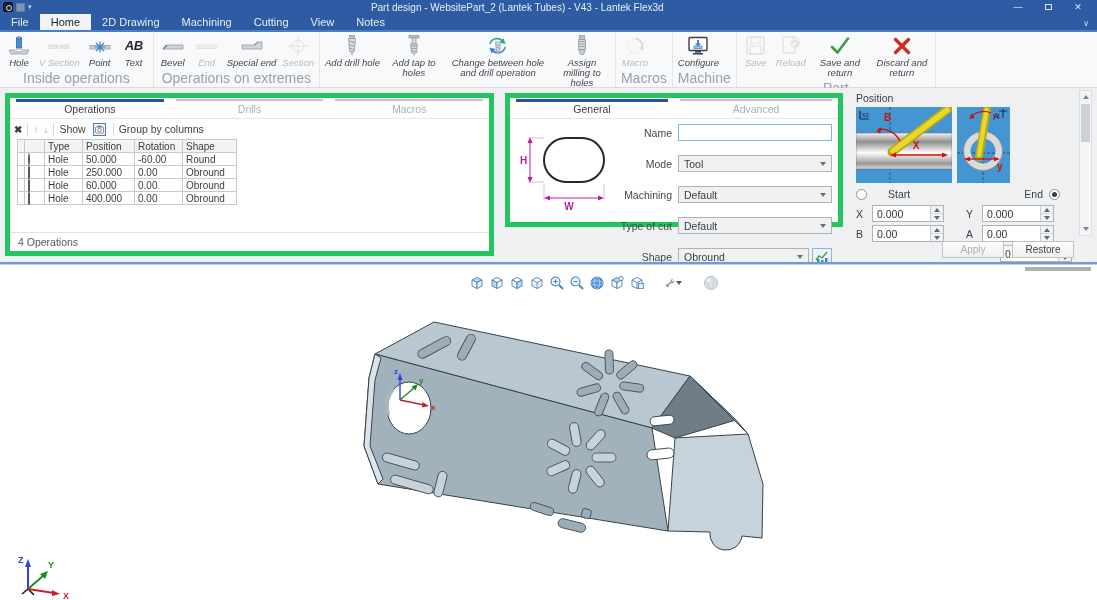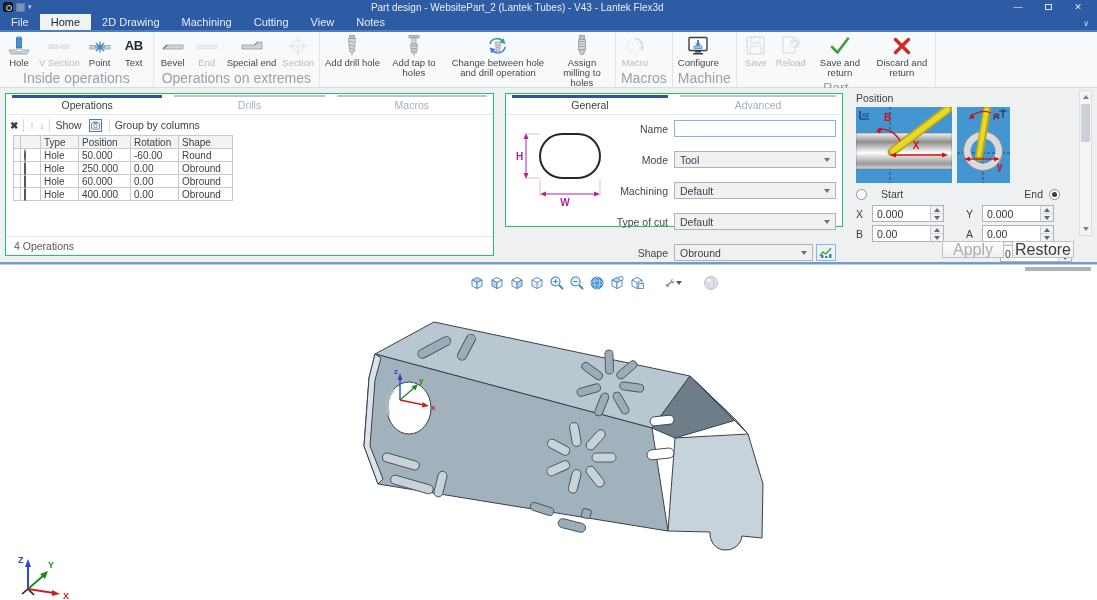--- a/index.html
+++ b/index.html
@@ -21,33 +21,33 @@
   .menubar { position:absolute; top:14px; left:0; width:1097px; height:16px; background:#2d5ca4; display:flex; align-items:flex-end; }
   .mtab { padding:2px 11px 4px; font-size:11px; color:#e6edf6; height:16px; }
   .mtab.active { background:#f2f3f5; color:#23272b; }
   .menubar .chev { margin-left:auto; color:#cfdcee; font-size:8px; padding:2px 8px; }
   .accentline { position:absolute; top:30px; left:0; width:1097px; height:2px; background:#4d7ec0; }
 
   
   .ribbon { position:absolute; top:32px; left:0; width:1097px; height:56px; background:#f8f9fa; border-bottom:1px solid #d9dcdf; display:flex; }
   .rg { display:flex; flex-direction:column; border-right:1px solid #e3e5e7; padding:1px 3px 0; }
   .rg-btns { display:flex; align-items:flex-start; gap:2px; flex:1; }
-  .rbtn { display:flex; flex-direction:column; align-items:center; min-width:32px; max-width:60px; padding:1px 2px; font-size:9.5px; color:#43474b; text-align:center; line-height:1.05; }
+  .rbtn { display:flex; flex-direction:column; align-items:center; min-width:32px; max-width:60px; padding:1px 2px; font-size:9.5px; color:#43474b; text-align:center; line-height:1.05;font-style:italic; }
   .rbtn.wide { max-width:104px; }
   .rbtn .ric { height:24px; display:flex; align-items:center; justify-content:center; }
   .rbtn.dis { color:#b7bbbf; }
   .rbtn.dis svg { opacity:.45; }
   .rg-label { font-size:14px; color:#9aa0a6; text-align:center; padding:1px 2px 2px; }
   .ab { font-weight:bold; font-size:13px; color:#26292c; letter-spacing:-0.5px; }
 
   
   .panels { position:absolute; top:88px; left:0; width:1097px; height:174px; background:#eef0f2; }
   .bluesep { position:absolute; top:262px; left:0; width:1097px; height:2px; background:#6f9bd2; }
 
-  .card { position:absolute; background:#fff; border:1px solid #22c55e; }
+  .card { position:absolute; background:#fff; border:5px solid #22c55e; }
   .tabs { display:flex; height:21px; border-bottom:1px solid #e4e6e8; }
   .ptab { flex:1; position:relative; text-align:center; font-size:10.5px; padding-top:5px; color:#a3b1bd; }
   .ptab::before { content:""; position:absolute; top:1px; left:6px; right:6px; height:2px; background:#b9c4ce; }
   .ptab.active { color:#3a3e42; }
   .ptab.active::before { height:3px; background:#2b5796; }
 
   
   #leftpanel { left:5px; top:5px; width:489px; height:163px; }
   .ops-toolbar { display:flex; align-items:center; height:20px; padding:0 4px; gap:5px; font-size:10.5px; color:#3a3e42; }
   .tsep { width:1px; height:13px; background:#d8dbde; }
@@ -96,21 +96,21 @@
   .pos-imgs { display:flex; gap:5px; padding-left:6px; }
   .radio-row { display:flex; align-items:center; padding:5px 6px 3px; font-size:10.5px; color:#3a3e42; }
   .rad { width:11px; height:11px; border:1px solid #8b9299; border-radius:50%; background:#fff; display:inline-block; }
   .rad.on::after { content:""; display:block; width:5px; height:5px; margin:2px; border-radius:50%; background:#3a3e42; }
   .posgrid { display:flex; flex-direction:column; gap:3px; padding:2px 22px 0 6px; }
   .prow { display:flex; align-items:center; gap:4px; }
   .plabel { width:12px; text-align:left; font-size:10.5px; color:#3a3e42; }
   .plabel-wide { flex:1; text-align:right; font-size:10.5px; color:#3a3e42; padding-right:2px; }
   .pgap { width:14px; }
   .posbtns { position:absolute; right:20px; bottom:2px; display:flex; gap:8px; }
-  .pbtn { width:62px; height:17px; border:1px solid #bfc3c7; background:linear-gradient(#fdfdfd,#eef0f1); font-size:16px; color:#3a3e42; display:flex; align-items:center; justify-content:center; }
+  .pbtn { width:62px; height:17px; border:1px solid #bfc3c7; background:linear-gradient(#fdfdfd,#eef0f1); font-size:10px; color:#3a3e42; display:flex; align-items:center; justify-content:center; }
   .pbtn.dim { color:#aaaeb2; }
   .vsb { position:absolute; right:2px; top:0; width:13px; height:146px; background:#f3f4f5; border:1px solid #dcdfe2; }
   .vsb .a { position:absolute; left:0; right:0; height:12px; display:flex; align-items:center; justify-content:center; }
   .vsb .a.t { top:0; } .vsb .a.b { bottom:0; }
   .tri-u { width:0;height:0;border-left:3px solid transparent;border-right:3px solid transparent;border-bottom:4px solid #7d8388; }
   .tri-d { width:0;height:0;border-left:3px solid transparent;border-right:3px solid transparent;border-top:4px solid #7d8388; }
   .vsb .thumb { position:absolute; left:1px; right:1px; top:13px; height:38px; background:#cdd1d5; }
 
   
   .viewport { position:absolute; top:264px; left:0; width:1097px; height:336px; background:#fff; border-top:1px solid #c9ccd0; }
@@ -584,21 +584,21 @@
         <line x1="10" y1="52" x2="40" y2="52" stroke="#cc1111" stroke-width="1.3"></line>
         <polygon points="7,52 13,49.8 13,54.2" fill="#cc1111"></polygon>
         <polygon points="43,52 37,49.8 37,54.2" fill="#cc1111"></polygon>
         <text x="40" y="63" font-size="10" font-weight="bold" fill="#cc1111">y</text>
         <path d="M42,4 h8 M46,2 v9" stroke="#1c2c46" stroke-width="1.1" fill="none"></path>
         <text x="36" y="11" font-size="7" fill="#1c2c46">yz</text>
       </svg>
     </div>
     <div class="radio-row">
       <span class="rad"></span>
-      <span style="margin-left:14px">Start</span>
+      <span style="margin-left:21px">Start</span>
       <span style="margin-left:auto;margin-right:6px">End</span>
       <span class="rad on" style="margin-right:28px"></span>
     </div>
     <div class="posgrid">
       <div class="prow">
         <span class="plabel">X</span>
         <span class="nf nf-w68">
             <input value="0.000" style="">
             <span class="spin">
               <span class="sp sp-u"></span>

